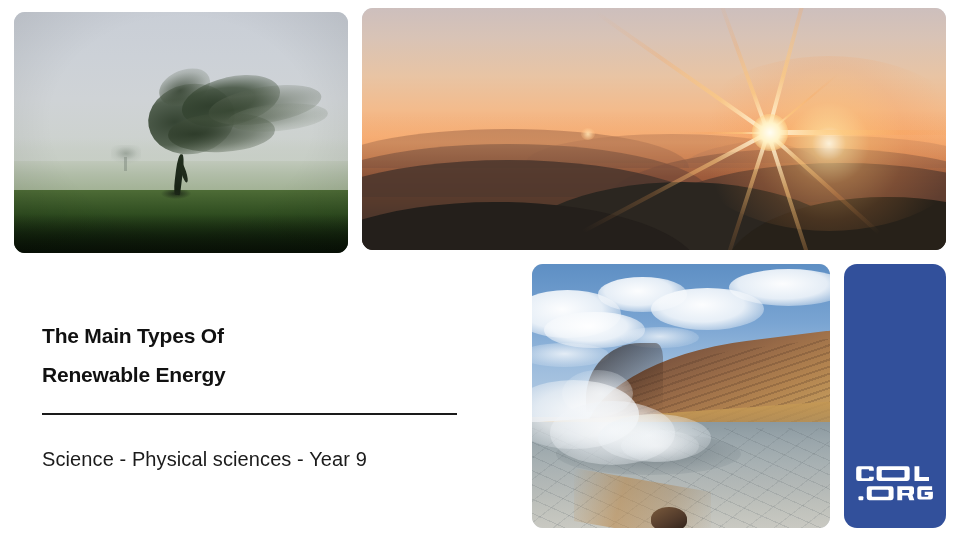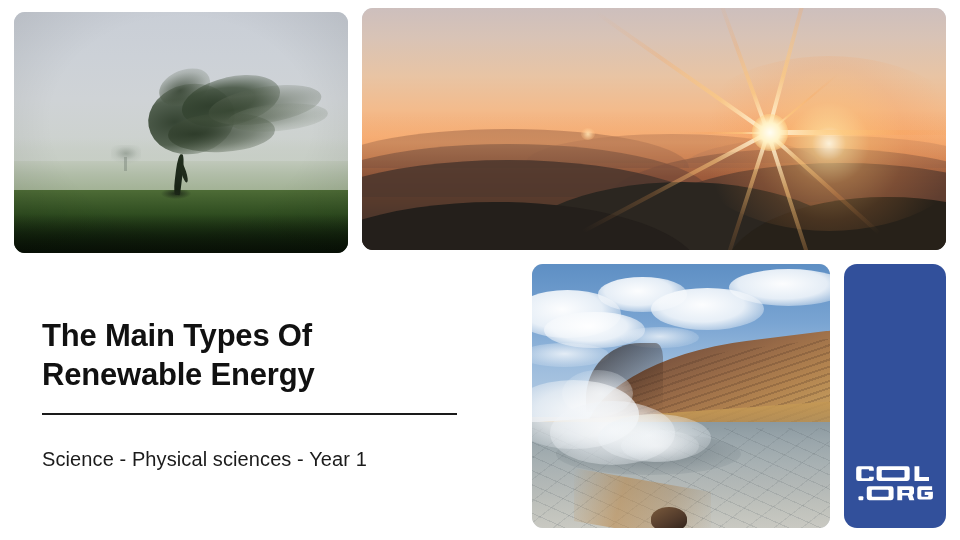--- a/index.html
+++ b/index.html
@@ -317,21 +317,21 @@
   
   #text-block {
     position: absolute;
     left: 42px;
     top: 316px;
     width: 430px;
   }
   #slide-title {
     margin: 0;
     font-family: "Liberation Sans", sans-serif;
-    font-size: 31px;
+    font-size: 21px;
     line-height: 39px;
     font-weight: bold;
     letter-spacing: -0.2px;
     color: #111111;
     white-space: pre-line;
   }
   #title-rule {
     margin-top: 19px;
     width: 415px;
     height: 2px;
@@ -468,16 +468,16 @@
           <path d="M81.6 28.4 h16.0 v4.8 h-13.0 a0.9 0.9 0 0 0 -0.9 0.9 v7.0 a0.9 0.9 0 0 0 0.9 0.9 h7.2 a0.9 0.9 0 0 0 0.9 -0.9 v-1.3 h-4.6 v-4.2 h10.5 v6.9 a3.0 3.0 0 0 1 -3.0 3.0 h-14.0 a3.0 3.0 0 0 1 -3.0 -3.0 v-11.1 a3.0 3.0 0 0 1 3.0 -3.0 z"></path>
         </g>
       </svg>
     </div>
   </div>
 
   <div id="text-block">
     <h1 id="slide-title">The Main Types Of
 Renewable Energy</h1>
     <div id="title-rule"></div>
-    <p id="slide-subtitle">Science - Physical sciences - Year 1</p>
+    <p id="slide-subtitle">Science - Physical sciences - Year 9</p>
   </div>
 
 </div>
 
 </body></html>

